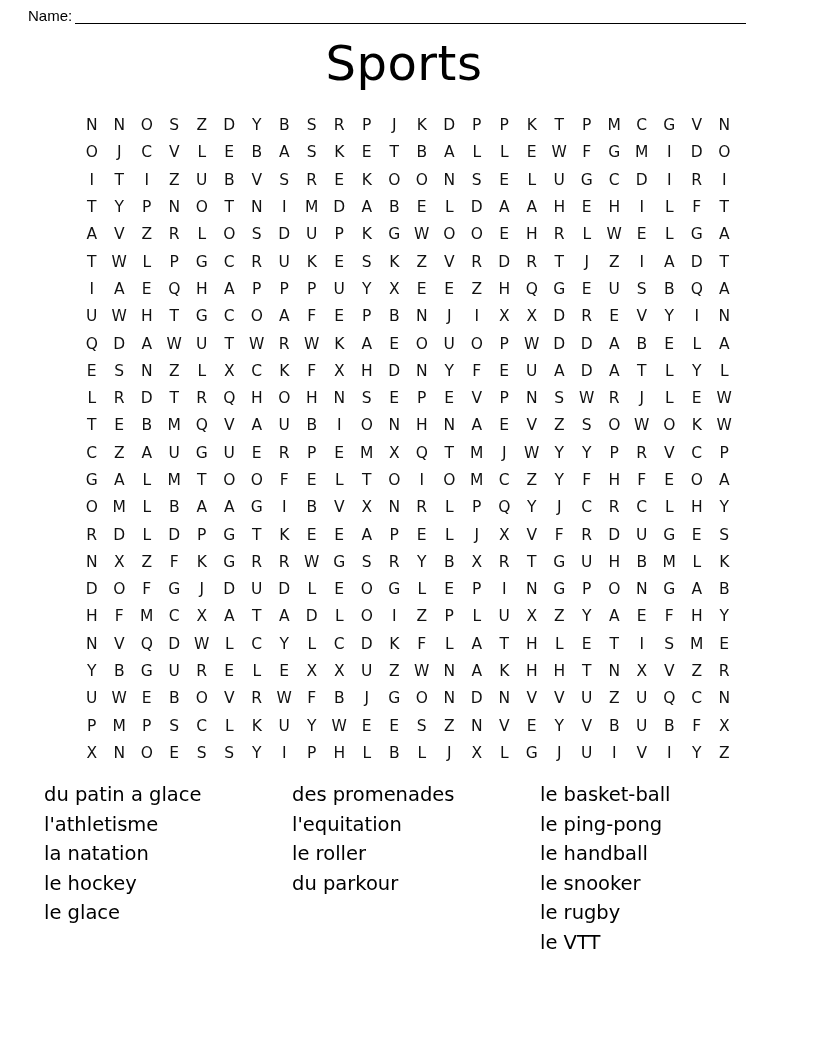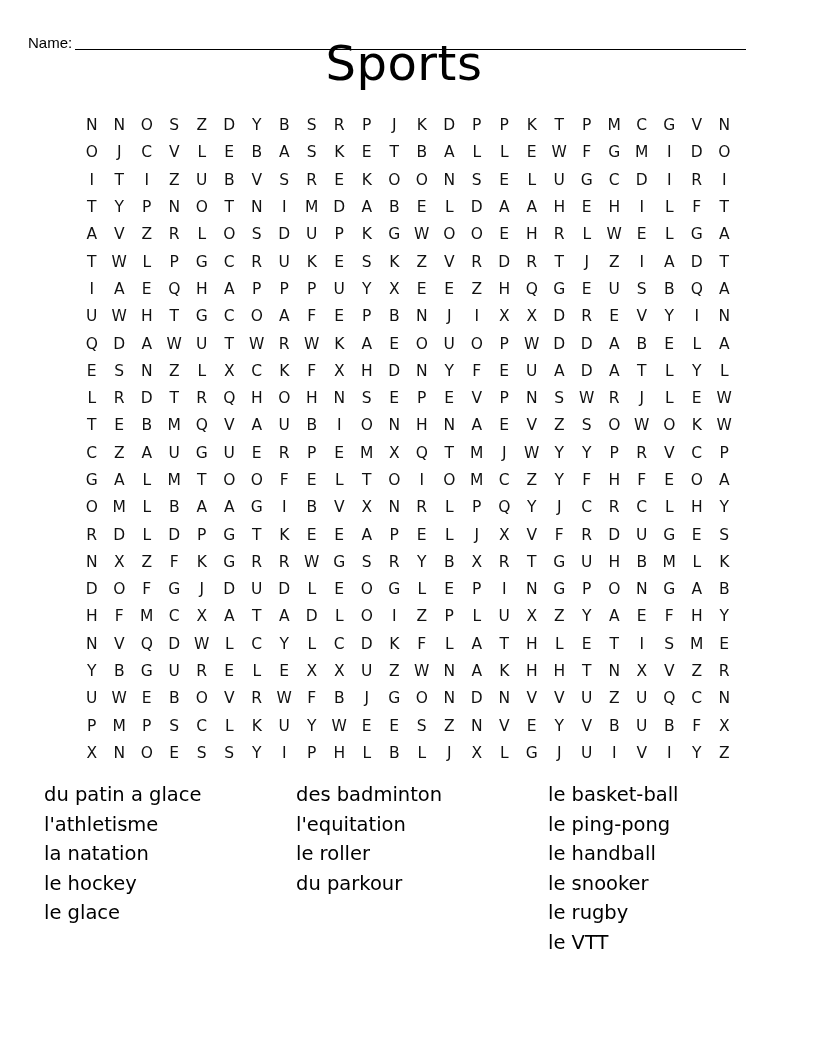--- a/index.html
+++ b/index.html
@@ -18,22 +18,21 @@
   }
 
   
   .name-row {
     position: absolute;
     top: 2px;
     left: 28px;
     right: 70px;
     height: 22px;
     display: flex;
-    align-items: flex-start;
-    margin-top: 32px;
+    align-items: flex-end;
   }
   .name-label {
     font-family: "Liberation Sans", sans-serif;
     font-size: 15px;
     line-height: 17px;
     white-space: nowrap;
     padding-right: 3px;
   }
   .name-blank {
     flex: 1 1 auto;
@@ -77,21 +76,21 @@
     color: #111111;
   }
 
   
   .word-list {
     position: absolute;
     top: 780px;
     left: 44px;
     width: 740px;
     display: flex;
-    gap: 16px;
+    gap: 8px;
   }
   .word-col {
     width: 240px;
   }
   .word-item {
     font-family: "DejaVu Sans", sans-serif;
     font-size: 19.5px;
     line-height: 29.6px;
     font-weight: 400;
     color: #000000;
@@ -737,21 +736,21 @@
 
 <div class="word-list">
     <div class="word-col">
       <div class="word-item">du patin a glace</div>
       <div class="word-item">l'athletisme</div>
       <div class="word-item">la natation</div>
       <div class="word-item">le hockey</div>
       <div class="word-item">le glace</div>
     </div>
     <div class="word-col">
-      <div class="word-item">des badminton</div>
+      <div class="word-item">des promenades</div>
       <div class="word-item">l'equitation</div>
       <div class="word-item">le roller</div>
       <div class="word-item">du parkour</div>
     </div>
     <div class="word-col">
       <div class="word-item">le basket-ball</div>
       <div class="word-item">le ping-pong</div>
       <div class="word-item">le handball</div>
       <div class="word-item">le snooker</div>
       <div class="word-item">le rugby</div>

